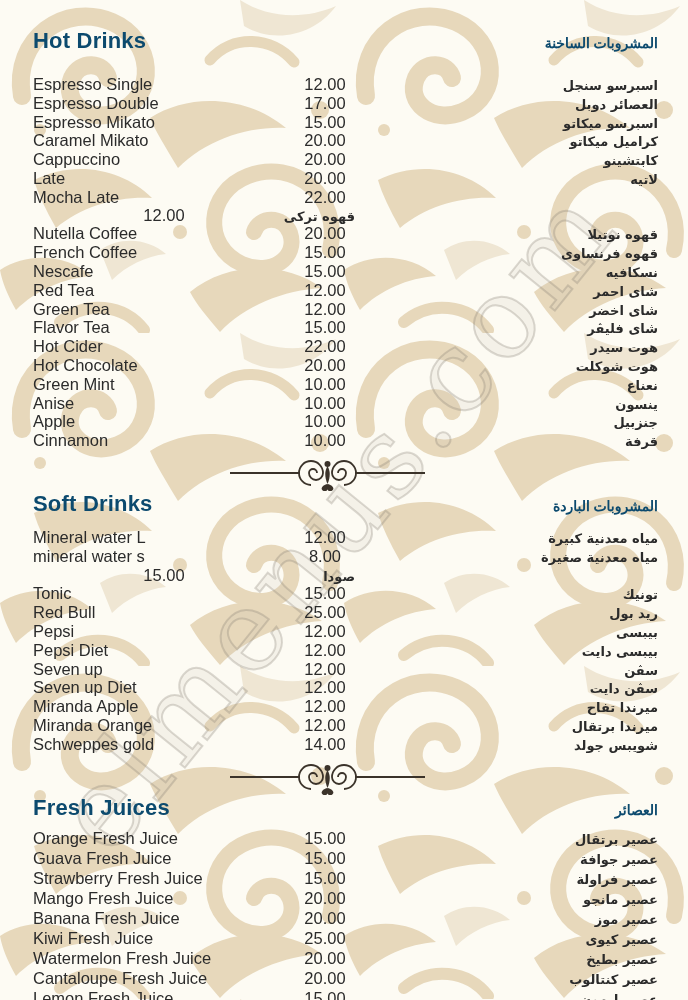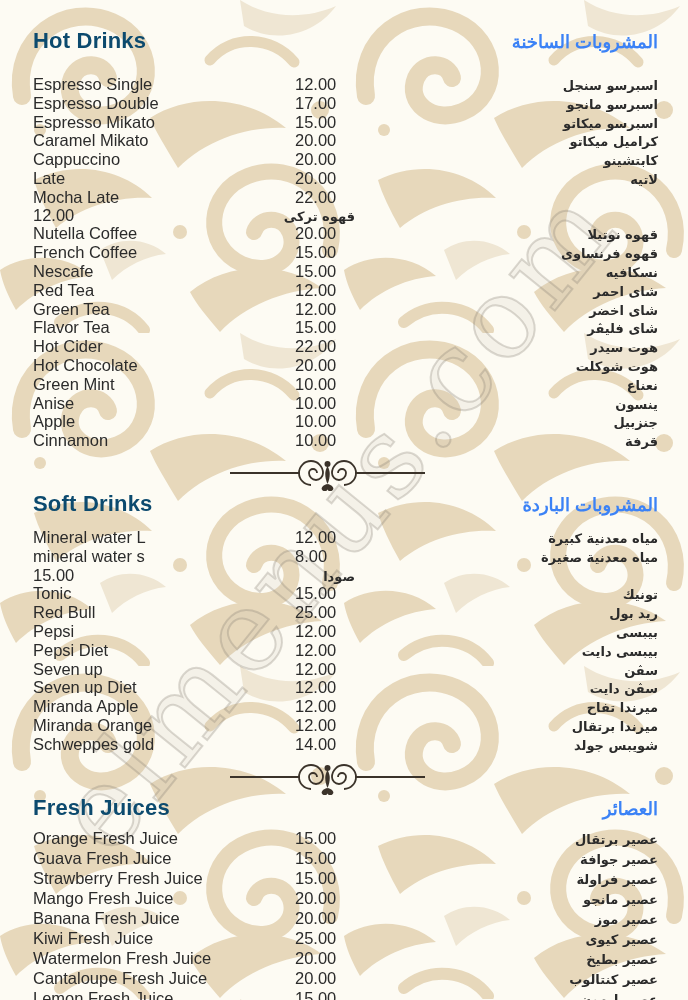--- a/index.html
+++ b/index.html
@@ -24,35 +24,35 @@
     letter-spacing:6px;
     color:rgba(190,183,172,0.14);
     -webkit-text-stroke:2px rgba(128,121,110,0.28);
     white-space:nowrap;
     pointer-events:none;
   }
   .content{position:relative;z-index:2;padding:28px 30px 0 33px;}
   .sec-head{display:flex;justify-content:space-between;align-items:baseline;height:24px;}
   .title-en{font-size:22px;font-weight:bold;color:#0c4a6e;letter-spacing:0.2px;}
   .title-ar{
-    font-size:18px;font-weight:bold;color:#3b82f6;
-    font-family:Liberation Sans, sans-serif;direction:rtl;
+    font-size:14px;font-weight:bold;color:#0c4a6e;
+    font-family:Liberation Serif, serif;direction:rtl;
   }
   .rows{margin-top:24px;}
   .sec-soft .rows{margin-top:14px;}
   .sec-juice .rows{margin-top:10px;}
   .row{
     display:grid;
     grid-template-columns:262px 60px 1fr;
     align-items:baseline;
     line-height:17.8px;
   }
   .sec-juice .row{line-height:18.1px;}
   .row .en{font-size:16.5px;white-space:nowrap;}
-  .row .price{font-size:16.5px;text-align:left;white-space:nowrap;}
+  .row .price{font-size:16.5px;text-align:center;white-space:nowrap;}
   .row .ar{
     font-size:13px;font-weight:bold;
     font-family:"DejaVu Sans",sans-serif;
     direction:rtl;text-align:right;white-space:nowrap;
   }
   .divider{display:block;margin:6px 0 0 197px;}
 </style>
 </head>
 <body>
 
@@ -98,21 +98,21 @@
       <div class="rows">
   <div class="row">
     <span class="en">Espresso Single</span>
     <span class="price">12.00</span>
     <span class="ar">اسبرسو سنجل</span>
   </div>
 
   <div class="row">
     <span class="en">Espresso Double</span>
     <span class="price">17.00</span>
-    <span class="ar">اسبرسو مانجو</span>
+    <span class="ar">العصائر دوبل</span>
   </div>
 
   <div class="row">
     <span class="en">Espresso Mikato</span>
     <span class="price">15.00</span>
     <span class="ar">اسبرسو ميكاتو</span>
   </div>
 
   <div class="row">
     <span class="en">Caramel Mikato</span>

